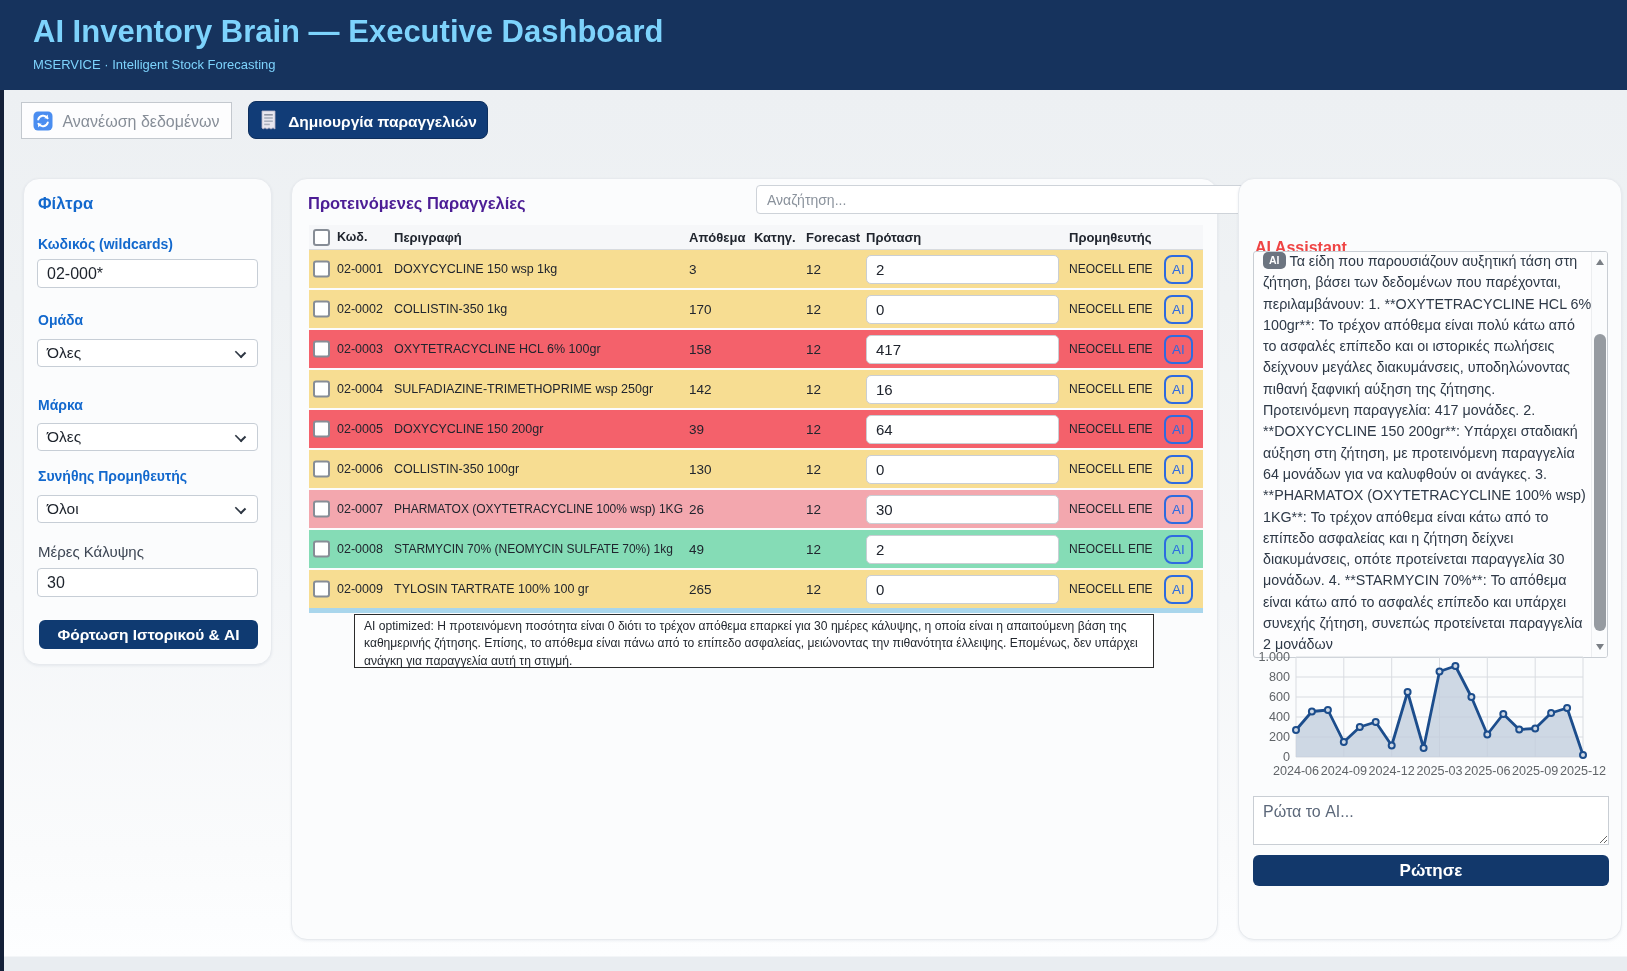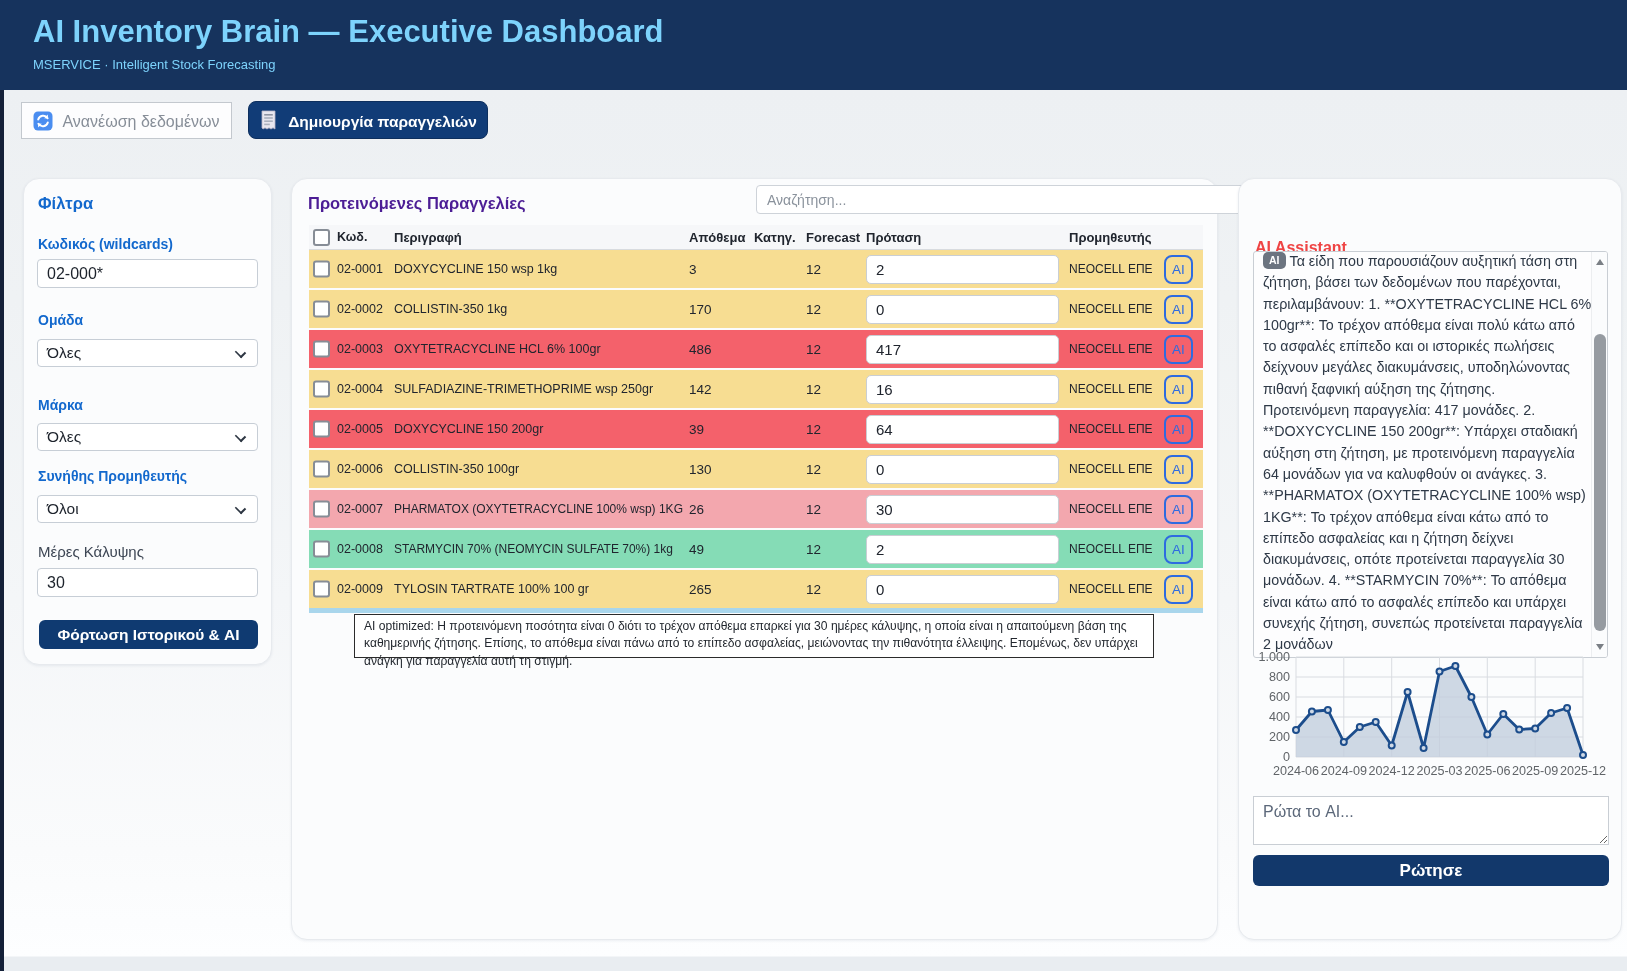--- a/index.html
+++ b/index.html
@@ -33,21 +33,21 @@
 .trow span, .thead span { position:absolute; top:50%; transform:translateY(-50%); white-space:nowrap; }
 .bg-y { background:#f7dd92; }
 .bg-r { background:#f4616b; }
 .bg-p { background:#f3a7ae; }
 .bg-g { background:#85dcb6; }
 .cb { position:absolute; left:4px; top:50%; transform:translateY(-50%); width:17px; height:17px; background:#fff; border:2px solid #878d96; border-radius:3px; }
 .c-code { left:28px; font-size:12.5px; } .trow .c-desc { font-size:12.5px; } .trow .c-sup { font-size:12px; } .c-desc { left:85px; } .c-stock { left:380px; } .c-cat { left:445px; } .c-fc { left:497px; } .c-sup { left:760px; }
 .qty { position:absolute; left:557px; top:5px; width:193px; height:29px; background:#fff; border:1px solid #c9ced4; border-radius:5px; font-family:"Liberation Sans",sans-serif; font-size:15px; color:#20252e; padding:0 9px; }
 .aibtn { position:absolute; left:855px; top:5px; width:29px; height:29px; border:2px solid #2e6be0; border-radius:8px; background:transparent; color:#2e6be0; font-size:13.5px; font-family:"Liberation Sans",sans-serif; text-align:center; line-height:26px; }
 .bluebar { position:absolute; left:17px; top:429px; width:894px; height:5px; background:#a9d6ec; }
-.tooltip { position:absolute; left:62px; top:435px; width:800px; height:44px; background:#fff; border:1px solid #2b2b2b; font-size:12.1px; color:#23282f; line-height:17.5px; padding:2.5px 9px; }
+.tooltip { position:absolute; left:62px; top:435px; width:800px; height:54px; background:#fff; border:1px solid #2b2b2b; font-size:12.1px; color:#23282f; line-height:17.5px; padding:2.5px 9px; }
 
 .atitle { position:absolute; left:16px; top:24px; font-size:16px; font-weight:bold; color:#ef4444;margin-top:36px; }
 .chatbox { position:absolute; left:14px; top:42px; width:355px; height:407px; background:#fdfdfe; border:1px solid #c9ced4; border-radius:3px; overflow:hidden;margin-top:30px; }
 .chattext { position:absolute; left:9px; top:-1px; width:334px; white-space:nowrap; font-size:14.3px; line-height:21.3px; color:#2e3947; }
 .aibadge { display:inline; background:#6c7480; color:#fff; font-size:10.5px; line-height:13px; font-weight:bold; border-radius:5px; padding:2px 6px 3px; position:relative; top:-2px; }
 .sbar { position:absolute; right:0; top:0; width:16px; height:405px; background:#fbfcfd; border-left:1px solid #eceef0; }
 .sarrow-u { position:absolute; left:3.5px; top:7px; width:0; height:0; border-left:4.5px solid transparent; border-right:4.5px solid transparent; border-bottom:6px solid #7a7f85; }
 .sarrow-d { position:absolute; left:3.5px; bottom:7px; width:0; height:0; border-left:4.5px solid transparent; border-right:4.5px solid transparent; border-top:6px solid #7a7f85; }
 .sthumb { position:absolute; left:2px; top:82px; width:12px; height:297px; background:#969ba1; border-radius:6px; }
 .chartbox { position:absolute; left:14px; top:462px; width:344px; height:140px; }
@@ -122,21 +122,21 @@
       <span class="c-stock">170</span>
       <span class="c-fc">12</span>
       <input class="qty" value="0" style="">
       <span class="c-sup">NEOCELL ΕΠΕ</span>
       <button class="aibtn">AI</button>
     </div>
   <div class="trow bg-r" style="top:151px;">
       <span class="cb"></span>
       <span class="c-code">02-0003</span>
       <span class="c-desc">OXYTETRACYCLINE HCL 6% 100gr</span>
-      <span class="c-stock">486</span>
+      <span class="c-stock">158</span>
       <span class="c-fc">12</span>
       <input class="qty" value="417" style="">
       <span class="c-sup">NEOCELL ΕΠΕ</span>
       <button class="aibtn">AI</button>
     </div>
   <div class="trow bg-y" style="top:191px;">
       <span class="cb"></span>
       <span class="c-code">02-0004</span>
       <span class="c-desc">SULFADIAZINE-TRIMETHOPRIME wsp 250gr</span>
       <span class="c-stock">142</span>

